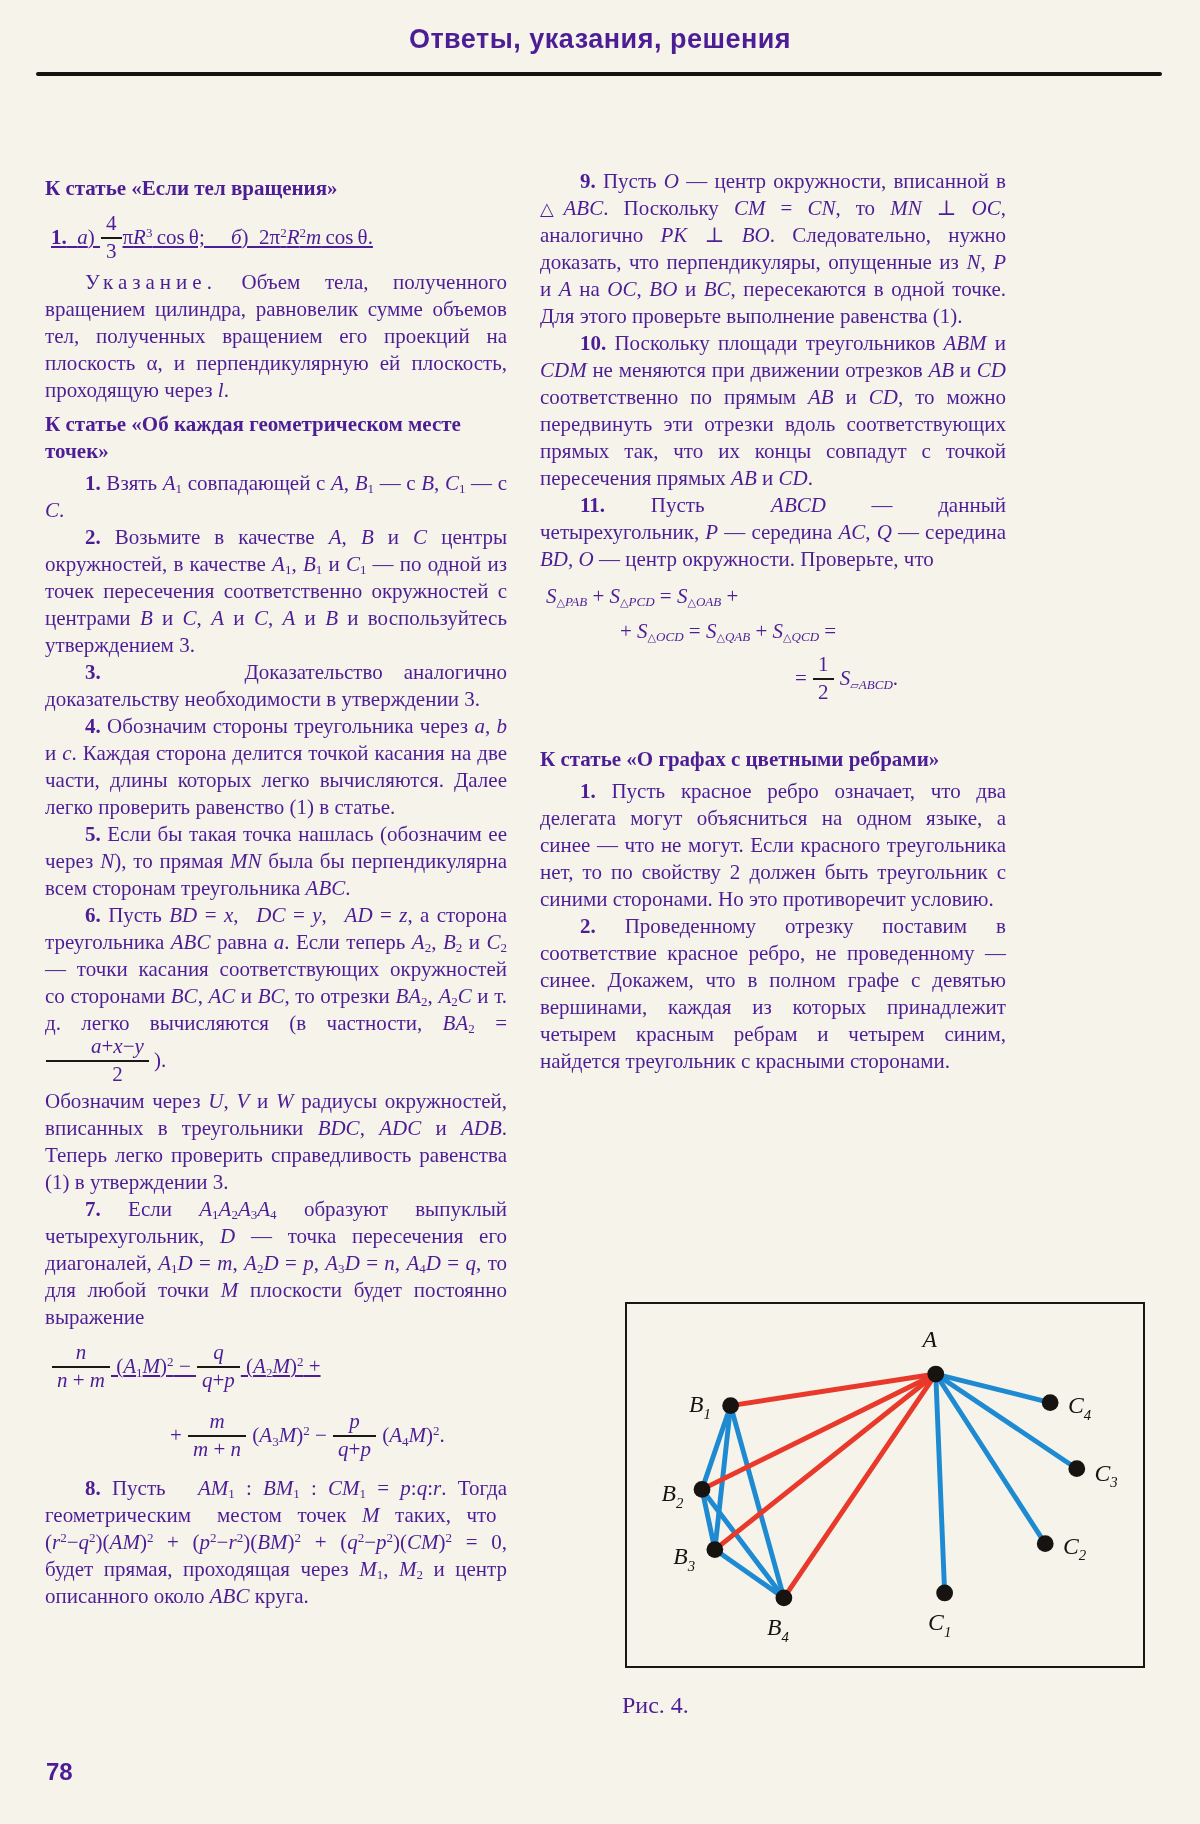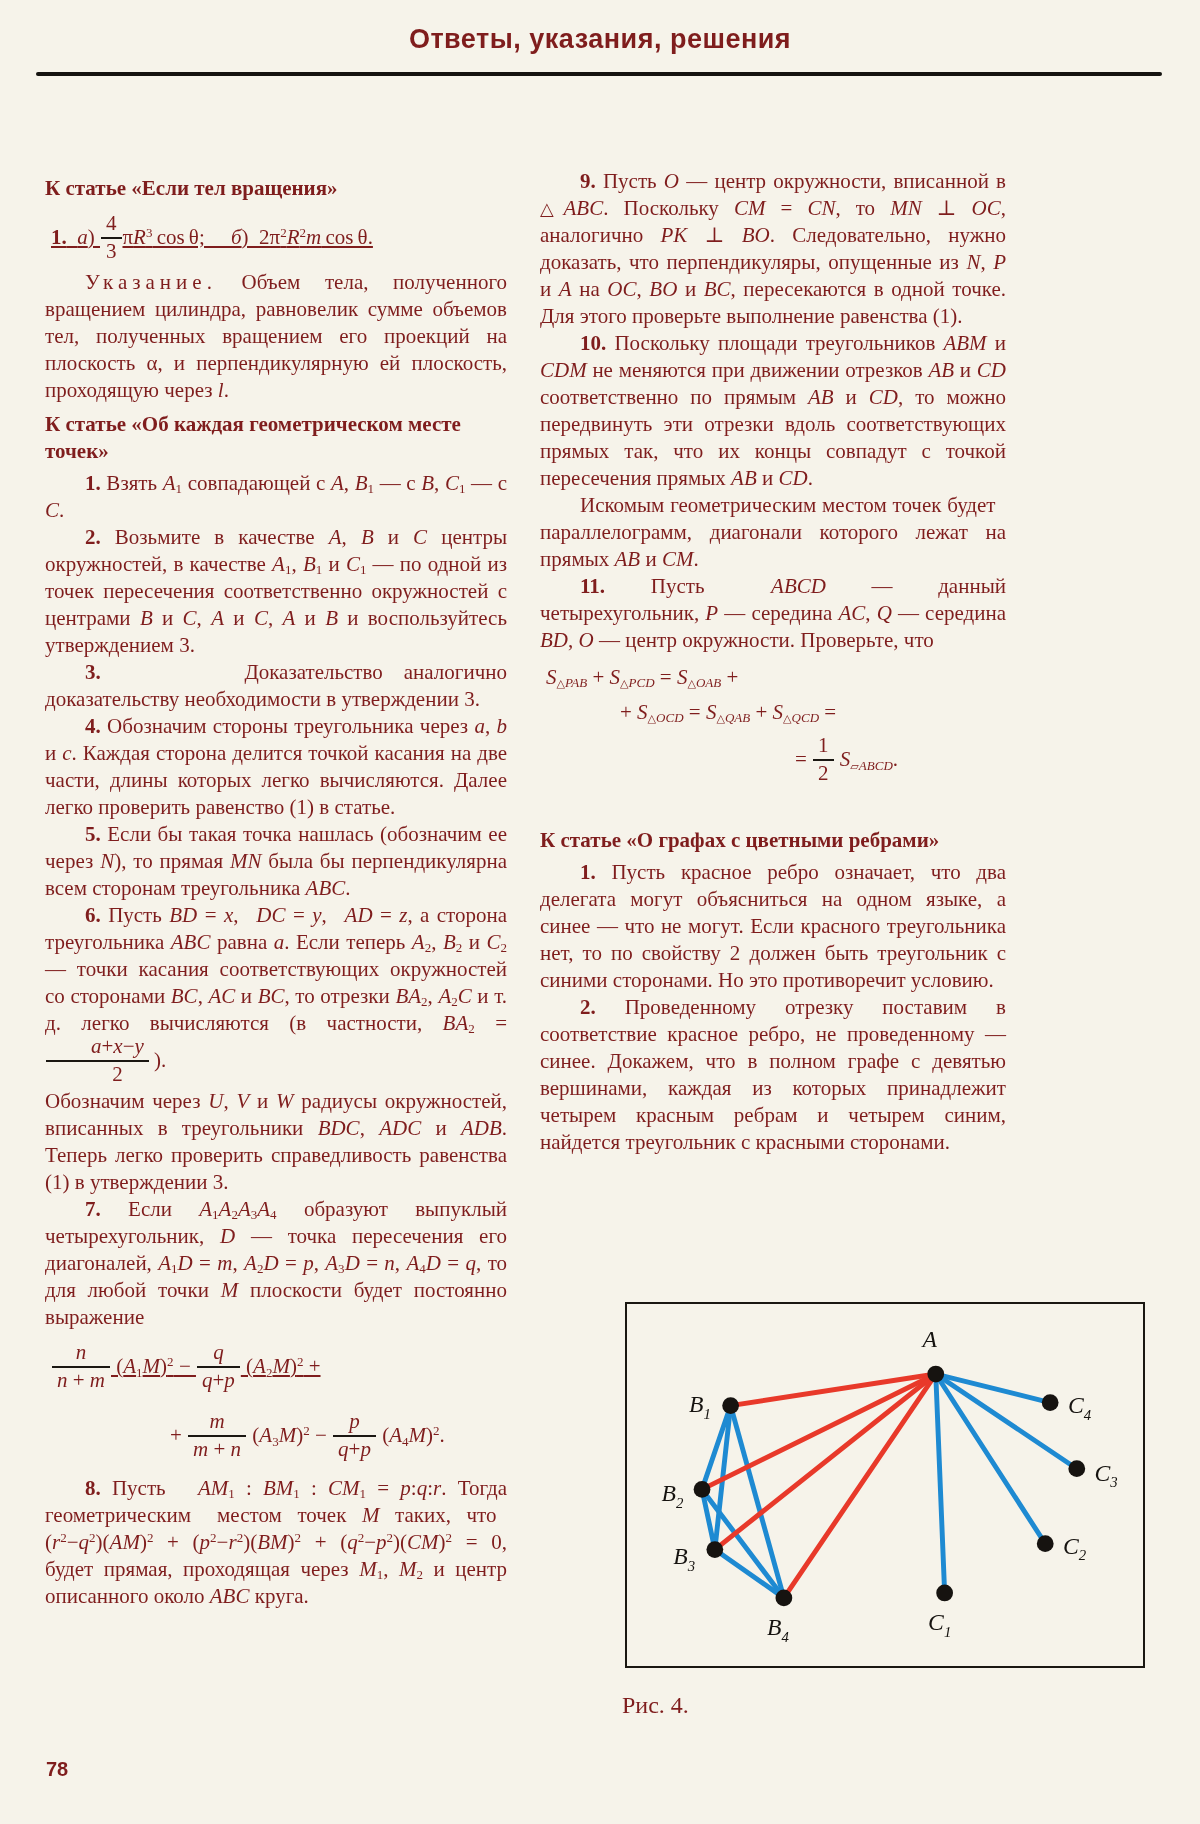--- a/index.html
+++ b/index.html
@@ -1,17 +1,17 @@
 <!DOCTYPE html>
 <html><head>
 <meta charset="utf-8">
 <style>
   html,body{margin:0;padding:0;background:#efece4;}
   .page{position:relative;width:1200px;height:1824px;background:#f6f3ea;overflow:hidden;
-        font-family:"Liberation Serif","DejaVu Serif",serif;color:#7f1d1d;}
+        font-family:"Liberation Serif","DejaVu Serif",serif;color:#4c1d95;}
   .title{position:absolute;top:24px;left:0;width:100%;text-align:center;
          font-family:"Liberation Sans","DejaVu Sans",sans-serif;font-weight:700;
          font-size:27px;letter-spacing:.5px;}
   .rule{position:absolute;top:72px;left:36px;width:1126px;height:4px;background:#151310;border-radius:2px;}
   .col{position:absolute;top:168px;font-size:21px;line-height:27px;text-align:justify;}
   #col-left{left:45px;width:462px;}
   #col-right{left:540px;width:466px;}
   .blk{margin:0;}
   .blk.para{text-indent:40px;}
   .blk.flush{text-indent:0;}
@@ -29,21 +29,21 @@
   sup{font-size:0.62em;vertical-align:0.55em;line-height:0;}
   .sp{letter-spacing:5px;}
   .gs{font-family:"DejaVu Sans",sans-serif;font-style:normal;font-size:0.85em;}
   .fr{display:inline-block;vertical-align:middle;text-align:center;line-height:1.12;
       padding:0 1px;position:relative;top:-2px;}
   .fr .nu{display:block;border-bottom:2px solid #1b1712;padding:0 5px 1px 5px;}
   .fr .de{display:block;padding:1px 5px 0 5px;}
   .fig{position:absolute;left:625px;top:1302px;width:516px;height:362px;
        border:2.5px solid #1a1712;}
   .figcaption{position:absolute;left:622px;top:1692px;font-size:24px;}
-  .pageno{position:absolute;left:46px;top:1758px;font-size:20px;font-weight:700;
+  .pageno{position:absolute;left:46px;top:1758px;font-size:24px;font-weight:700;
           font-family:"Liberation Sans","DejaVu Sans",sans-serif;}
 </style>
 </head>
 <body>
 
 <div class="page">
   <div class="title">Ответы, указания, решения</div>
   <div class="rule"></div>
 
   <div class="col" id="col-left">
@@ -59,21 +59,20 @@
       <div class="blk para"><b>6.</b> Пусть <i>BD</i> = <i>x</i>,  <i>DC</i> = <i>y</i>,  <i>AD</i> = <i>z</i>, а сторона треугольника <i>ABC</i> равна <i>a</i>. Если теперь <i>A</i><sub>2</sub>, <i>B</i><sub>2</sub> и <i>C</i><sub>2</sub> — точки касания соответствующих окружностей со сторонами <i>BC</i>, <i>AC</i> и <i>BC</i>, то отрезки <i>BA</i><sub>2</sub>, <i>A</i><sub>2</sub><i>C</i> и т. д. легко вычисляются (в частности, <i>BA</i><sub>2</sub> = <span class="fr"><span class="nu"><i>a</i>+<i>x</i>−<i>y</i></span><span class="de">2</span></span> ).</div>
       <div class="blk flush">Обозначим через <i>U</i>, <i>V</i> и <i>W</i> радиусы окружностей, вписанных в треугольники <i>BDC</i>, <i>ADC</i> и <i>ADB</i>. Теперь легко проверить справедливость равенства (1) в утверждении 3.</div>
       <div class="blk para"><b>7.</b> Если <i>A</i><sub>1</sub><i>A</i><sub>2</sub><i>A</i><sub>3</sub><i>A</i><sub>4</sub> образуют выпуклый четырехугольник, <i>D</i> — точка пересечения его диагоналей, <i>A</i><sub>1</sub><i>D</i> = <i>m</i>, <i>A</i><sub>2</sub><i>D</i> = <i>p</i>, <i>A</i><sub>3</sub><i>D</i> = <i>n</i>, <i>A</i><sub>4</sub><i>D</i> = <i>q</i>, то для любой точки <i>M</i> плоскости будет постоянно выражение</div>
       <div class="blk formula fml0"><span class="fr"><span class="nu"><i>n</i></span><span class="de"><i>n</i> + <i>m</i></span></span> (<i>A</i><sub>1</sub><i>M</i>)<sup>2</sup> − <span class="fr"><span class="nu"><i>q</i></span><span class="de"><i>q</i>+<i>p</i></span></span> (<i>A</i><sub>2</sub><i>M</i>)<sup>2</sup> +</div>
       <div class="blk formula find">+ <span class="fr"><span class="nu"><i>m</i></span><span class="de"><i>m</i> + <i>n</i></span></span> (<i>A</i><sub>3</sub><i>M</i>)<sup>2</sup> − <span class="fr"><span class="nu"><i>p</i></span><span class="de"><i>q</i>+<i>p</i></span></span> (<i>A</i><sub>4</sub><i>M</i>)<sup>2</sup>.</div>
       <div class="blk para"><b>8.</b> Пусть  <i>AM</i><sub>1</sub> : <i>BM</i><sub>1</sub> : <i>CM</i><sub>1</sub> = <i>p</i>:<i>q</i>:<i>r</i>. Тогда геометрическим  местом точек <i>M</i> таких, что  (<i>r</i><sup>2</sup>−<i>q</i><sup>2</sup>)(<i>AM</i>)<sup>2</sup> + (<i>p</i><sup>2</sup>−<i>r</i><sup>2</sup>)(<i>BM</i>)<sup>2</sup> + (<i>q</i><sup>2</sup>−<i>p</i><sup>2</sup>)(<i>CM</i>)<sup>2</sup> = 0, будет прямая, проходящая через <i>M</i><sub>1</sub>, <i>M</i><sub>2</sub> и центр описанного около <i>ABC</i> круга.</div>
     </div>
   <div class="col" id="col-right">
       <div class="blk para"><b>9.</b> Пусть <i>O</i> — центр окружности, вписанной в <span class="gs">△</span><i>ABC</i>. Поскольку <i>CM</i> = <i>CN</i>, то <i>MN</i> ⊥ <i>OC</i>, аналогично <i>PK</i> ⊥ <i>BO</i>. Следовательно, нужно доказать, что перпендикуляры, опущенные из <i>N</i>, <i>P</i> и <i>A</i> на <i>OC</i>, <i>BO</i> и <i>BC</i>, пересекаются в одной точке. Для этого проверьте выполнение равенства (1).</div>
       <div class="blk para"><b>10.</b> Поскольку площади треугольников <i>ABM</i> и <i>CDM</i> не меняются при движении отрезков <i>AB</i> и <i>CD</i> соответственно по прямым <i>AB</i> и <i>CD</i>, то можно передвинуть эти отрезки вдоль соответствующих прямых так, что их концы совпадут с точкой пересечения прямых <i>AB</i> и <i>CD</i>.</div>
-      <div class="blk para">Искомым геометрическим местом точек будет  параллелограмм, диагонали которого лежат на прямых <i>AB</i> и <i>CM</i>.</div>
       <div class="blk para"><b>11.</b> Пусть  <i>ABCD</i> — данный четырехугольник, <i>P</i> — середина <i>AC</i>, <i>Q</i> — середина <i>BD</i>, <i>O</i> — центр окружности. Проверьте, что</div>
       <div class="blk formula sf1"><i>S</i><sub><span class="gs">△</span><i>PAB</i></sub> + <i>S</i><sub><span class="gs">△</span><i>PCD</i></sub> = <i>S</i><sub><span class="gs">△</span><i>OAB</i></sub> +</div>
       <div class="blk formula sf2">+ <i>S</i><sub><span class="gs">△</span><i>OCD</i></sub> = <i>S</i><sub><span class="gs">△</span><i>QAB</i></sub> + <i>S</i><sub><span class="gs">△</span><i>QCD</i></sub> =</div>
       <div class="blk formula sf3">= <span class="fr"><span class="nu">1</span><span class="de">2</span></span> <i>S</i><sub><span class="gs">▱</span><i>ABCD</i></sub>.</div>
       <div class="blk heading headgap">К статье «О графах с цветными ребрами»</div>
       <div class="blk para"><b>1.</b> Пусть красное ребро означает, что два делегата могут объясниться на одном языке, а синее — что не могут. Если красного треугольника нет, то по свойству 2 должен быть треугольник с синими сторонами. Но это противоречит условию.</div>
       <div class="blk para"><b>2.</b> Проведенному отрезку поставим в соответствие красное ребро, не проведенному — синее. Докажем, что в полном графе с девятью вершинами, каждая из которых принадлежит четырем красным ребрам и четырем синим, найдется треугольник с красными сторонами.</div>
     </div>
 
   <div class="fig">

